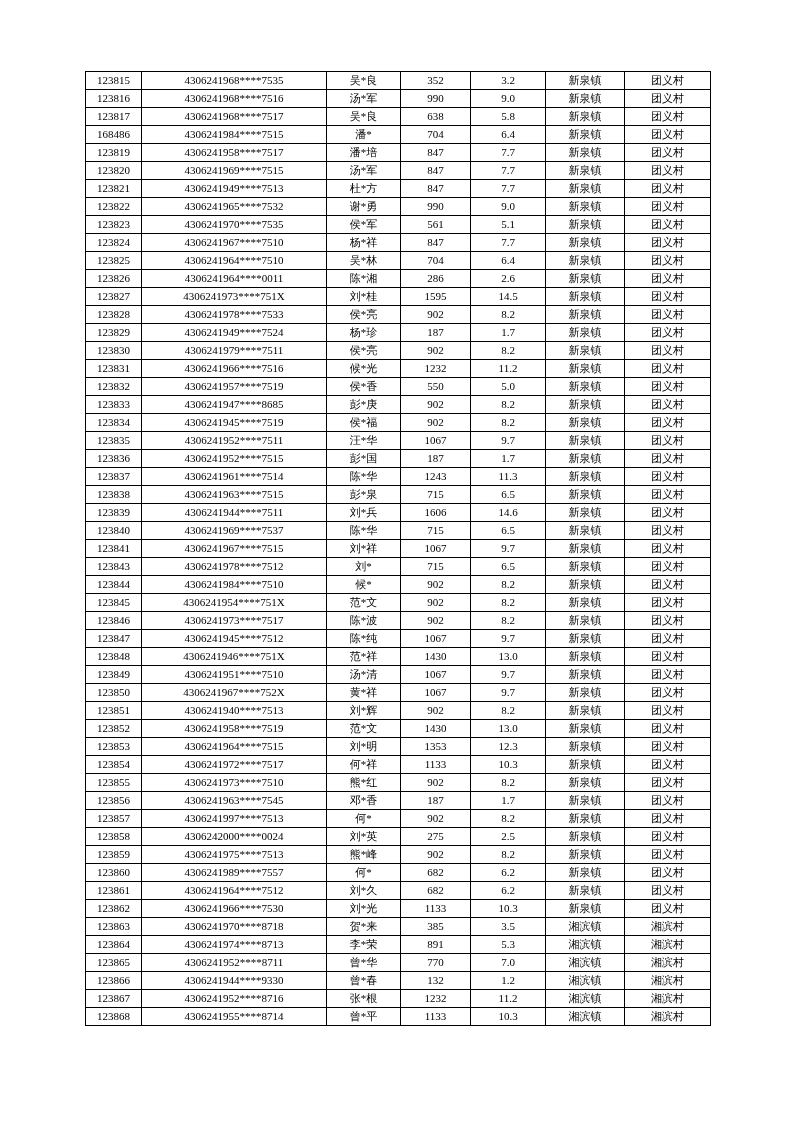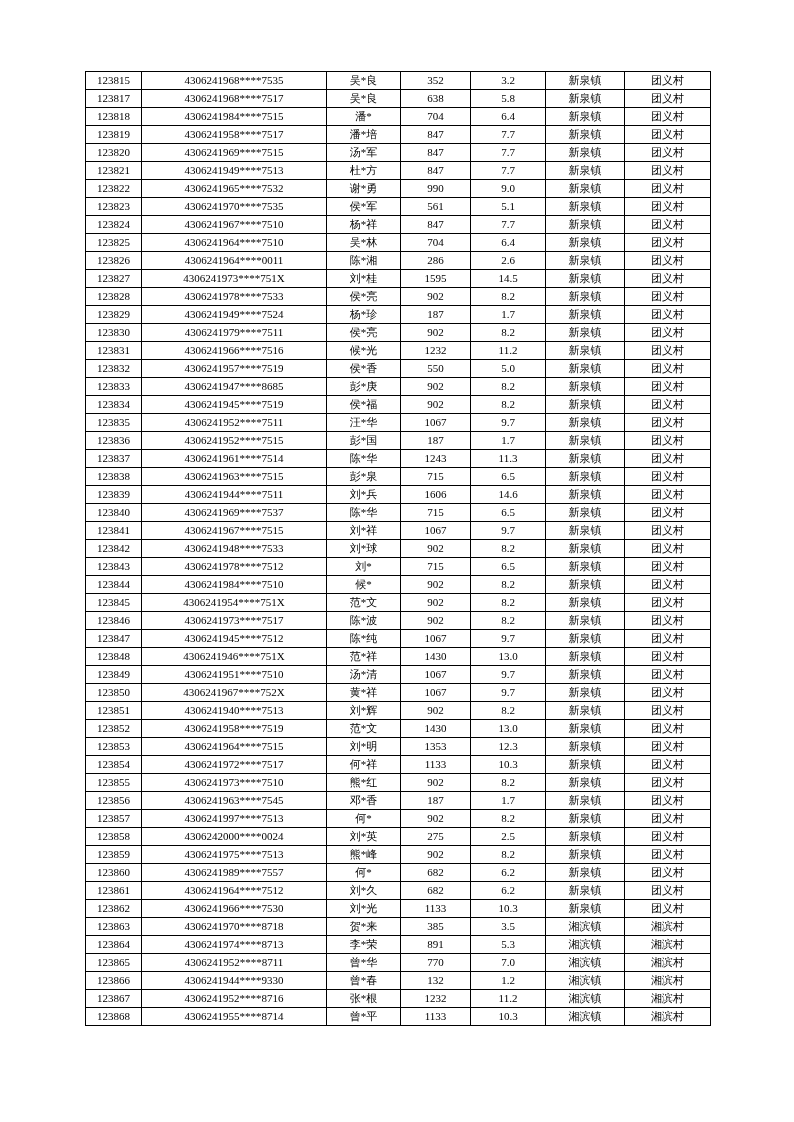--- a/index.html
+++ b/index.html
@@ -55,30 +55,39 @@
         <tr>
           <td>123815</td>
           <td>4306241968****7535</td>
           <td>吴*良</td>
           <td>352</td>
           <td>3.2</td>
           <td>新泉镇</td>
           <td>团义村</td>
         </tr>
         <tr>
+          <td>123816</td>
+          <td>4306241968****7516</td>
+          <td>汤*军</td>
+          <td>990</td>
+          <td>9.0</td>
+          <td>新泉镇</td>
+          <td>团义村</td>
+        </tr>
+        <tr>
           <td>123817</td>
           <td>4306241968****7517</td>
           <td>吴*良</td>
           <td>638</td>
           <td>5.8</td>
           <td>新泉镇</td>
           <td>团义村</td>
         </tr>
         <tr>
-          <td>123818</td>
+          <td>168486</td>
           <td>4306241984****7515</td>
           <td>潘*</td>
           <td>704</td>
           <td>6.4</td>
           <td>新泉镇</td>
           <td>团义村</td>
         </tr>
         <tr>
           <td>123819</td>
           <td>4306241958****7517</td>
@@ -276,29 +285,20 @@
           <td>6.5</td>
           <td>新泉镇</td>
           <td>团义村</td>
         </tr>
         <tr>
           <td>123841</td>
           <td>4306241967****7515</td>
           <td>刘*祥</td>
           <td>1067</td>
           <td>9.7</td>
-          <td>新泉镇</td>
-          <td>团义村</td>
-        </tr>
-        <tr>
-          <td>123842</td>
-          <td>4306241948****7533</td>
-          <td>刘*球</td>
-          <td>902</td>
-          <td>8.2</td>
           <td>新泉镇</td>
           <td>团义村</td>
         </tr>
         <tr>
           <td>123843</td>
           <td>4306241978****7512</td>
           <td>刘*</td>
           <td>715</td>
           <td>6.5</td>
           <td>新泉镇</td>

